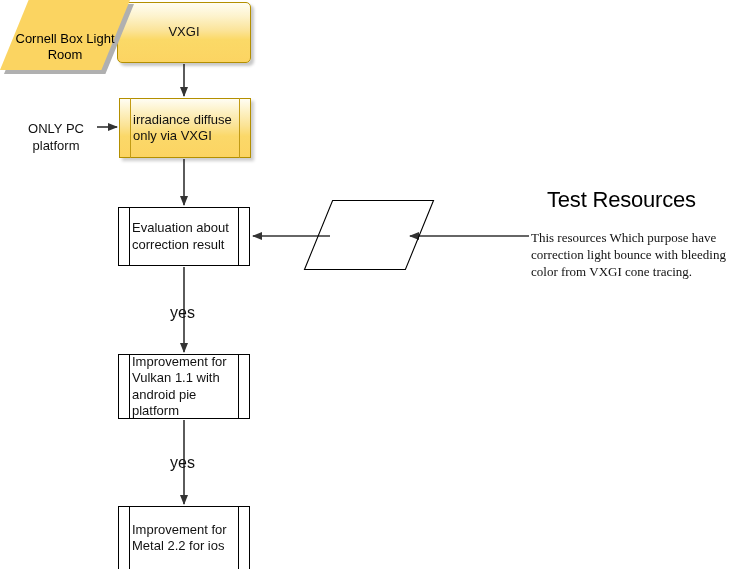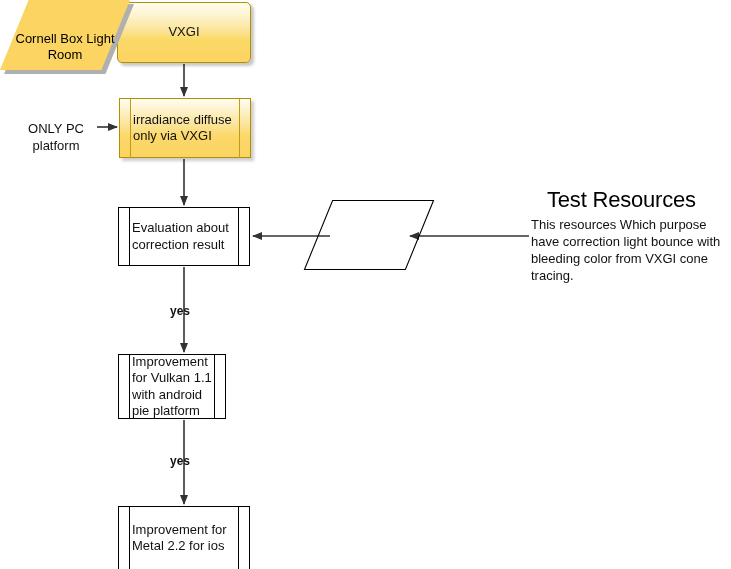--- a/index.html
+++ b/index.html
@@ -89,21 +89,21 @@
 
   #node-evaluation {
     left: 118px;
     top: 207px;
     width: 132px;
     height: 59px;
   }
   #node-vulkan {
     left: 118px;
     top: 354px;
-    width: 108px;
+    width: 132px;
     height: 65px;
   }
   #node-metal {
     left: 118px;
     top: 506px;
     width: 132px;
     height: 64px;
   }
 
   
@@ -160,29 +160,29 @@
   #text-heading {
     left: 547px;
     top: 178px;
     font-size: 22px;
     font-weight: normal;
     letter-spacing: -0.2px;
     color: #000000;
   }
   #text-desc {
     left: 531px;
-    top: 208px;
+    top: 221px;
     width: 196px;
     line-height: 1.32;
+    font-family: Liberation Serif, serif;
   }
   .edge-label {
     position: absolute;
-    font-size: 12px;
+    font-size: 16px;
     color: #111111;
-    font-weight: bold;
   }
   #label-yes-1 { left: 170px; top: 304px; }
   #label-yes-2 { left: 170px; top: 454px; }
 
   
   #wires {
     position: absolute;
     left: 0; top: 0;
     width: 731px;
     height: 569px;

